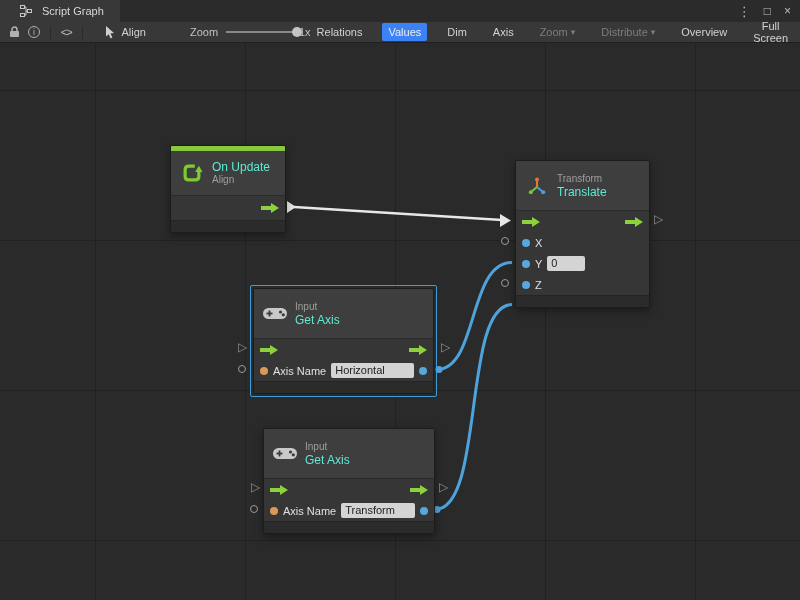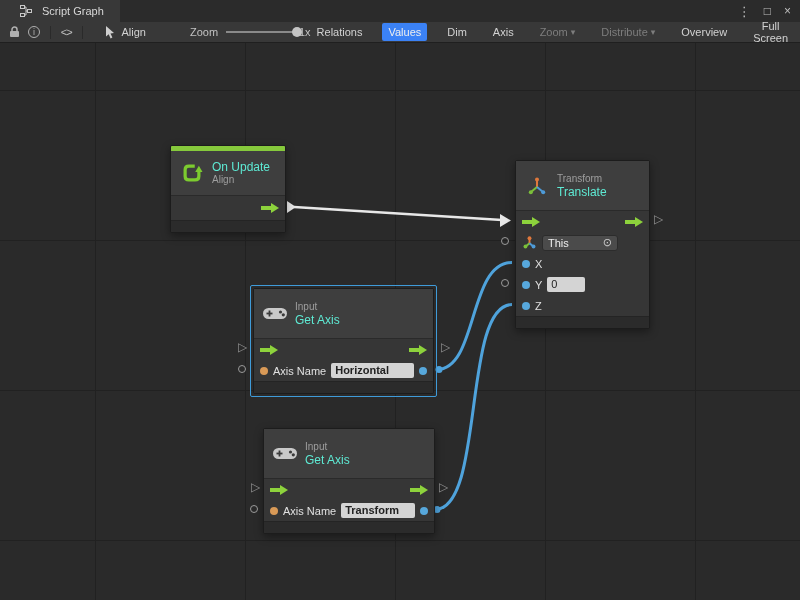--- a/index.html
+++ b/index.html
@@ -65,21 +65,21 @@
   .node-footer { height:12px; background:#2b2b2b; border-top:1px solid #242424;
                  border-radius:0 0 2px 2px; }
   .ml-auto { margin-left:auto; }
   .flow-arrow { display:flex; align-items:center; }
   .dot { width:8px; height:8px; border-radius:50%; flex:none; }
   .dot.blue { background:#57a8dc; }
   .dot.orange { background:#d99a57; }
   .port-label { font-size:11px; color:#e0e0e0; }
   .val-field { background:#d4d4d4; color:#222; border-radius:2px; font-size:11px;
                padding:0 4px; height:15px; line-height:15px; }
-  .val-field.grow { flex:1;font-weight:bold; }
+  .val-field.grow { flex:1; }
   .obj-field { width:76px; height:16px; background:#4b4b4b; border:1px solid #2c2c2c;
                border-radius:3px; display:flex; align-items:center; justify-content:space-between;
                padding:0 5px; font-size:11px; color:#eee; }
   .target-glyph { font-size:11px; color:#cfcfcf; line-height:1; }
   .selection { position:absolute; border:1px solid #3f9bd9; padding:2px; border-radius:2px; }
   .selection .node { position:relative; box-shadow:none; }
   .port-tri { position:absolute; color:#909090; font-size:12px; line-height:1; }
   .ring { position:absolute; width:8px; height:8px; border:1px solid #9a9a9a; border-radius:50%; }
 </style>
 </head>
@@ -216,36 +216,20 @@
             </svg>
         </span>
         <span class="flow-arrow ml-auto">
           <svg width="18" height="10" viewBox="0 0 18 10">
               <rect y="3" width="10" height="4" fill="#8dd23c"></rect>
               <polygon points="10,0 18,5 10,10" fill="#8dd23c"></polygon>
             </svg>
         </span>
       </div>
       <div class="node-row">
-        <span class="nicon" style="width:15px">
-          <svg width="13" height="13" viewBox="0 0 20 20">
-            <line x1="10" y1="11" x2="10" y2="4" stroke="#e0783c" stroke-width="3"></line>
-              <circle cx="10" cy="3.5" r="3" fill="#e0783c"></circle>
-            <line x1="10" y1="11" x2="4" y2="16" stroke="#7bbf3a" stroke-width="3"></line>
-              <circle cx="3.8" cy="16.2" r="3" fill="#7bbf3a"></circle>
-            <line x1="10" y1="11" x2="16" y2="16" stroke="#4e9bd8" stroke-width="3"></line>
-              <circle cx="16.2" cy="16.2" r="3" fill="#4e9bd8"></circle>
-          </svg>
-        </span>
-        <div class="obj-field">
-          <span>This</span>
-          <span class="target-glyph">⊙</span>
-        </div>
-      </div>
-      <div class="node-row">
         <span class="dot blue"></span>
         <span class="port-label">X</span>
       </div>
       <div class="node-row">
         <span class="dot blue"></span>
         <span class="port-label">Y</span>
         <span class="val-field" style="width:38px">0</span>
       </div>
       <div class="node-row">
         <span class="dot blue"></span>

